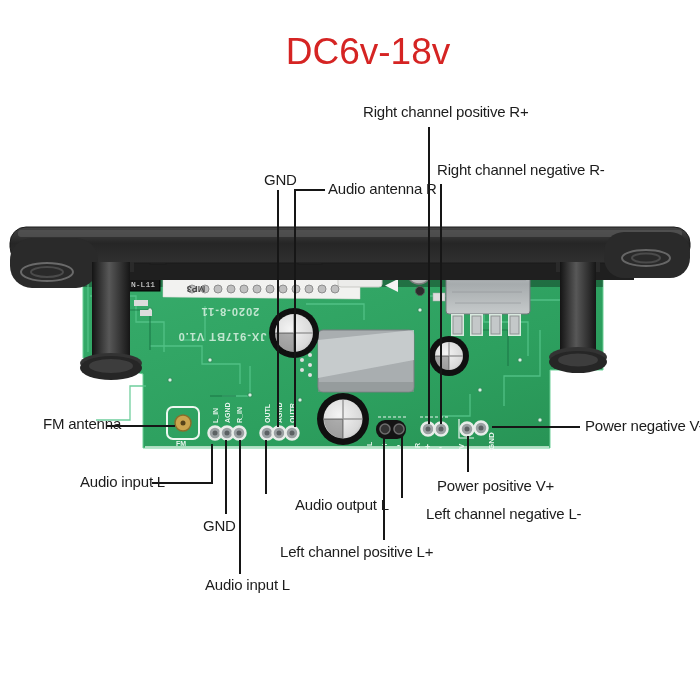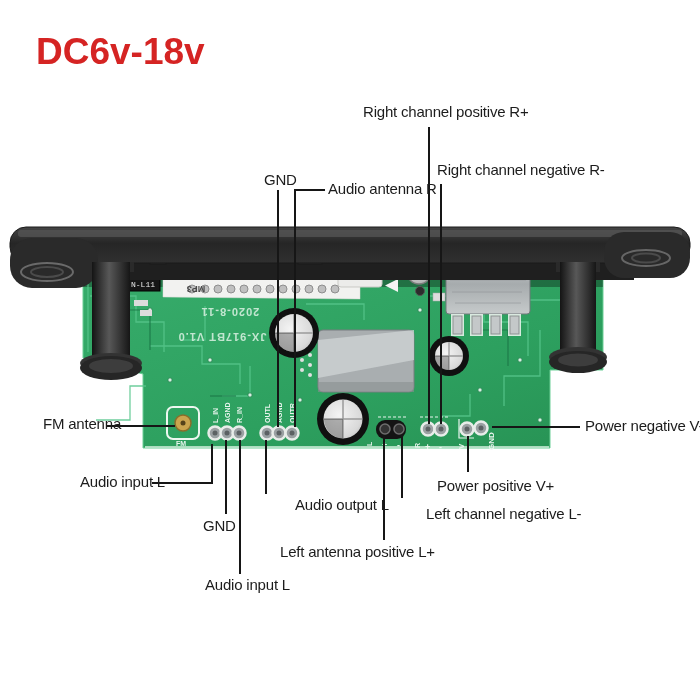--- a/index.html
+++ b/index.html
@@ -1,22 +1,22 @@
 <!DOCTYPE html>
 <html><head>
 <meta charset="utf-8">
 <style>
   html,body{margin:0;padding:0;background:#ffffff;}
   #stage{position:relative;width:700px;height:700px;background:#ffffff;overflow:hidden;
          font-family:"Liberation Sans",sans-serif;}
   #scene{position:absolute;left:0;top:0;z-index:1;}
   .ann{position:absolute;z-index:6;font-size:15px;letter-spacing:-0.2px;color:#1c1c1c;
        white-space:nowrap;line-height:1.1;}
-  #title{position:absolute;left:0;right:0;top:31px;text-align:left;z-index:6;
-         font-size:37px;font-weight:bold;color:#d52423;letter-spacing:0px;padding-left:36px;}
+  #title{position:absolute;left:0;right:0;top:31px;text-align:center;z-index:6;
+         font-size:37px;font-weight:normal;color:#d52423;letter-spacing:0px;padding-left:36px;}
   .ln{position:absolute;background:#161616;z-index:5;}
   .ln.v{width:2px;}
   .ln.h{height:2px;}
   
   .lbl-r-pos{left:363px;top:104px;}
   .lbl-r-neg{left:437px;top:162px;}
   .lbl-gnd-top{left:264px;top:172px;}
   .lbl-aor{left:328px;top:181px;}
   .lbl-fm{left:43px;top:416px;}
   .lbl-ail-left{left:80px;top:474px;}
@@ -331,18 +331,18 @@
 
   <div class="ann lbl-r-neg">Right channel negative R-</div>
   <div class="ann lbl-r-pos">Right channel positive R+</div>
   <div class="ann lbl-gnd-top">GND</div>
   <div class="ann lbl-aor">Audio antenna R</div>
   <div class="ann lbl-fm">FM antenna</div>
   <div class="ann lbl-ail-left">Audio input L</div>
   <div class="ann lbl-gnd-b">GND</div>
   <div class="ann lbl-aol">Audio output L</div>
   <div class="ann lbl-ail-b">Audio input L</div>
-  <div class="ann lbl-l-pos">Left antenna positive L+</div>
+  <div class="ann lbl-l-pos">Left channel positive L+</div>
   <div class="ann lbl-l-neg">Left channel negative L-</div>
   <div class="ann lbl-v-pos">Power positive V+</div>
   <div class="ann lbl-v-neg">Power negative V-</div>
 
 </div>
 
 </body></html>

